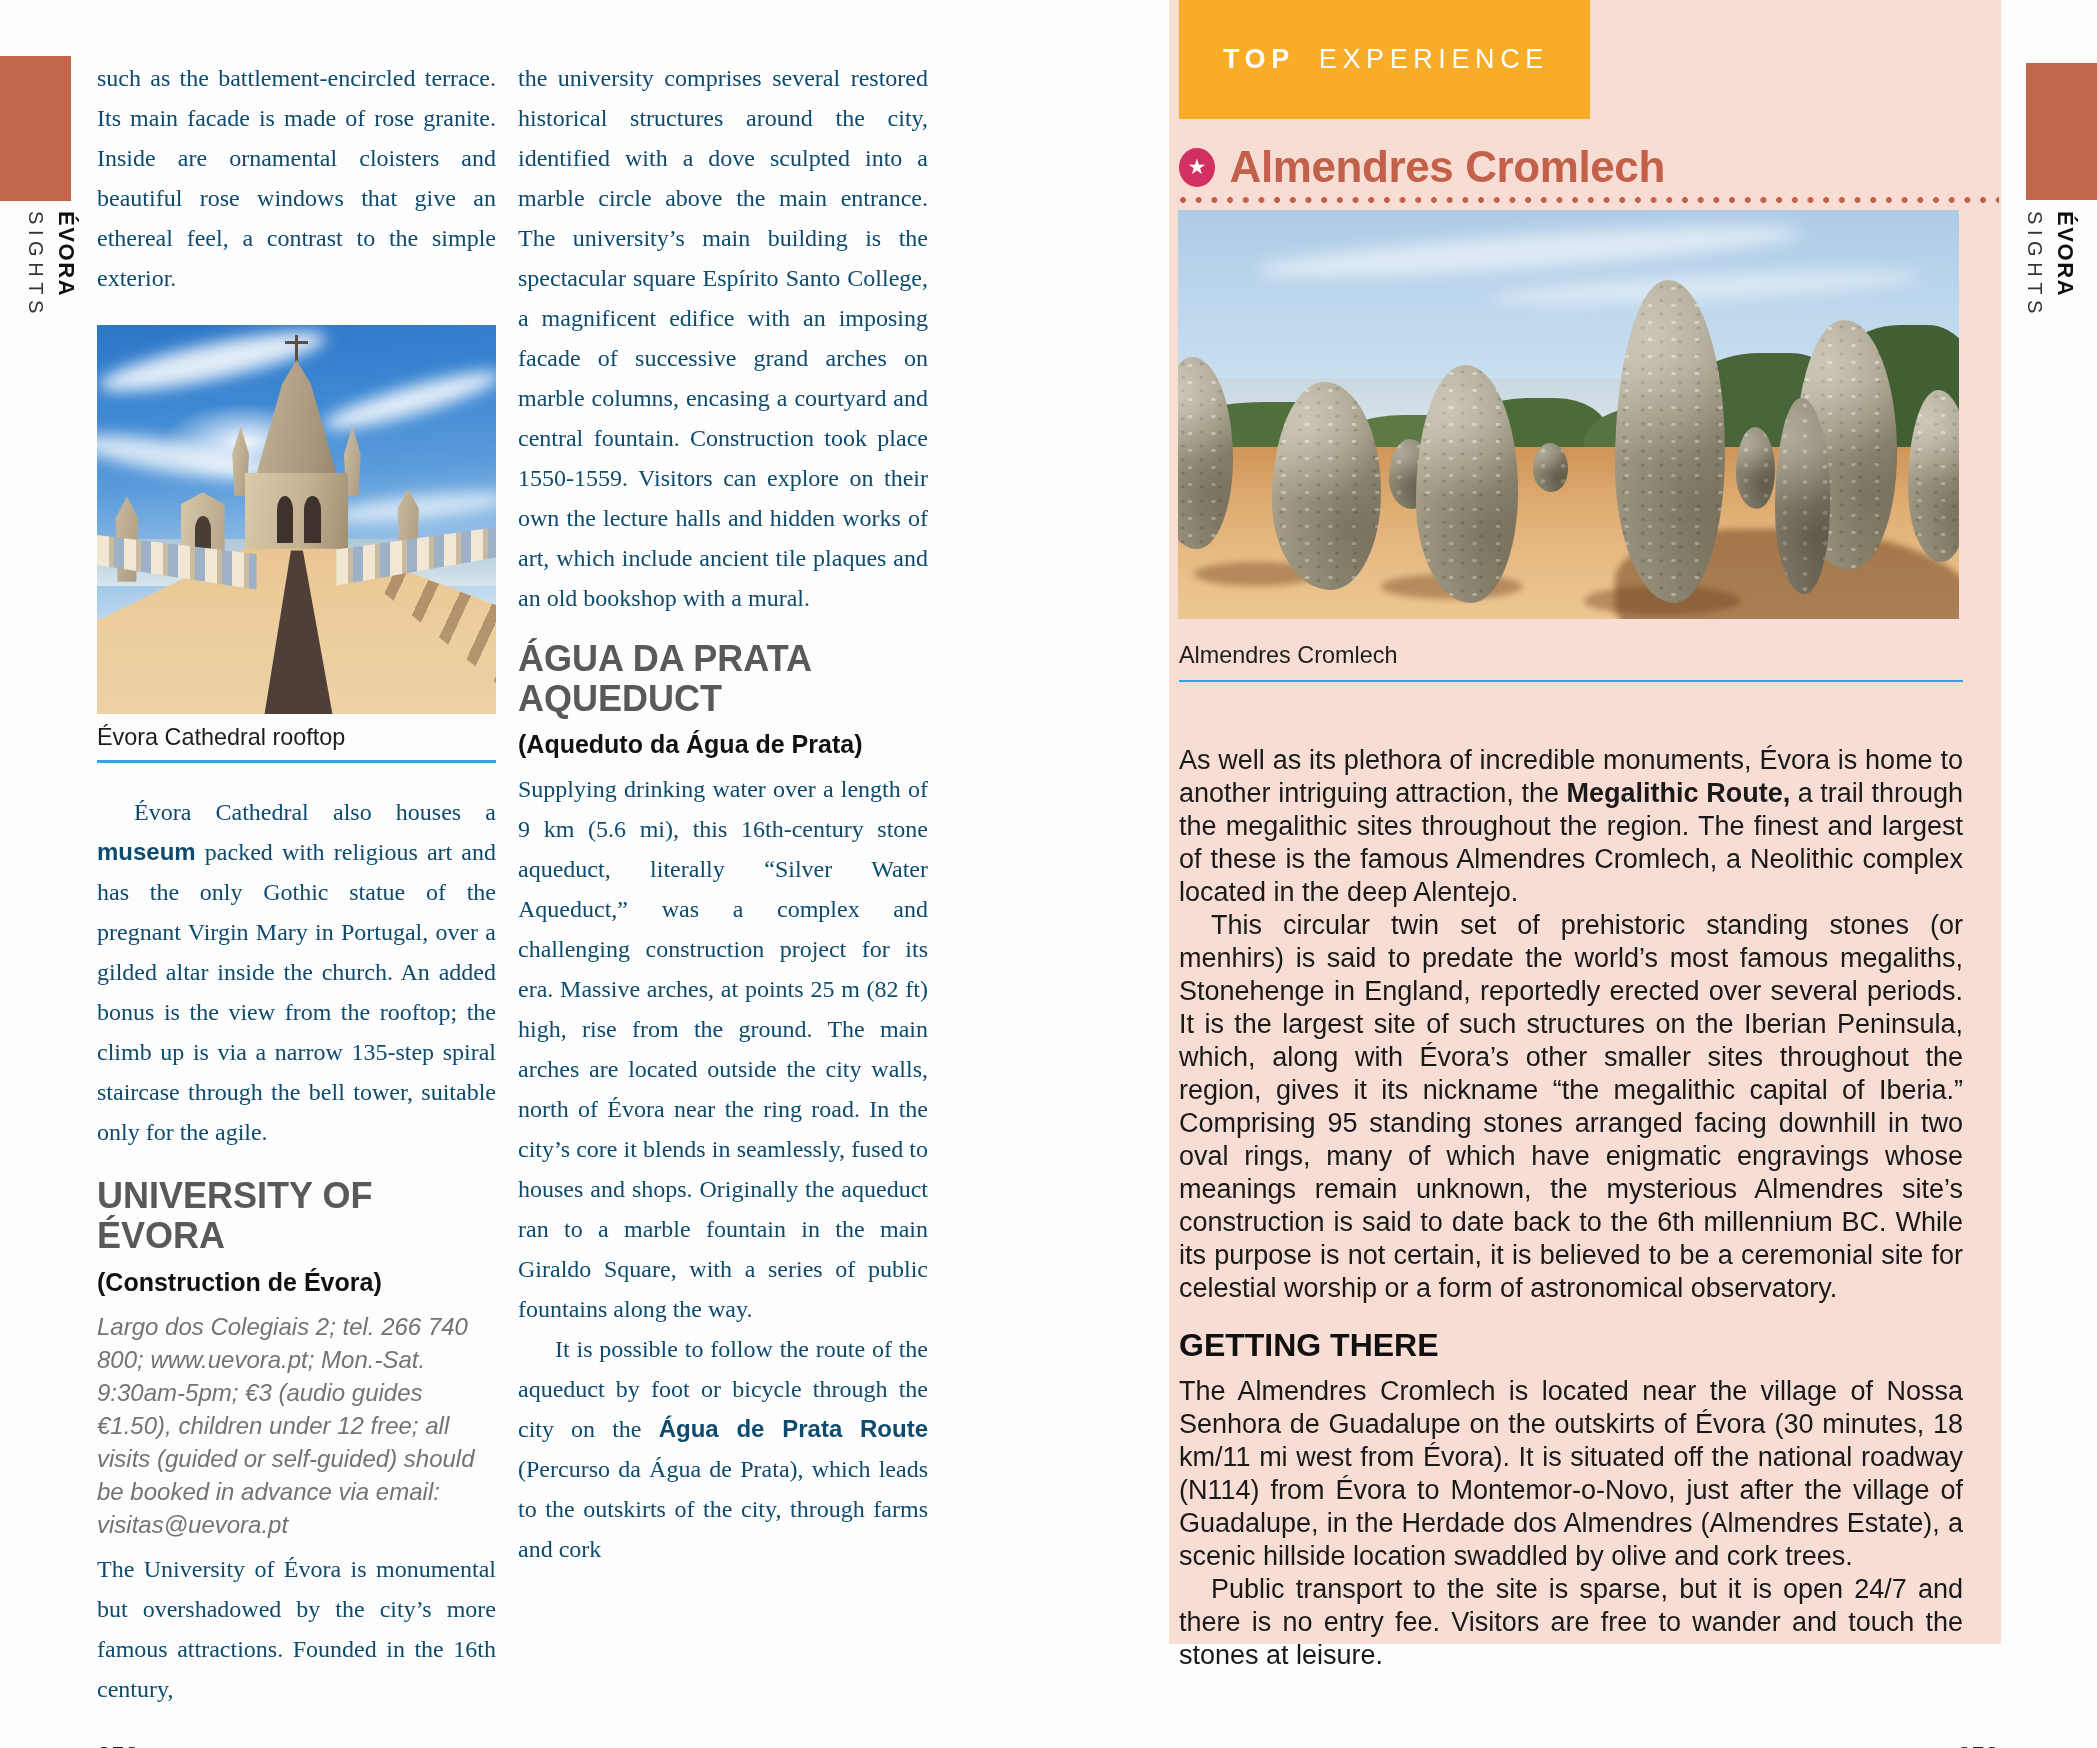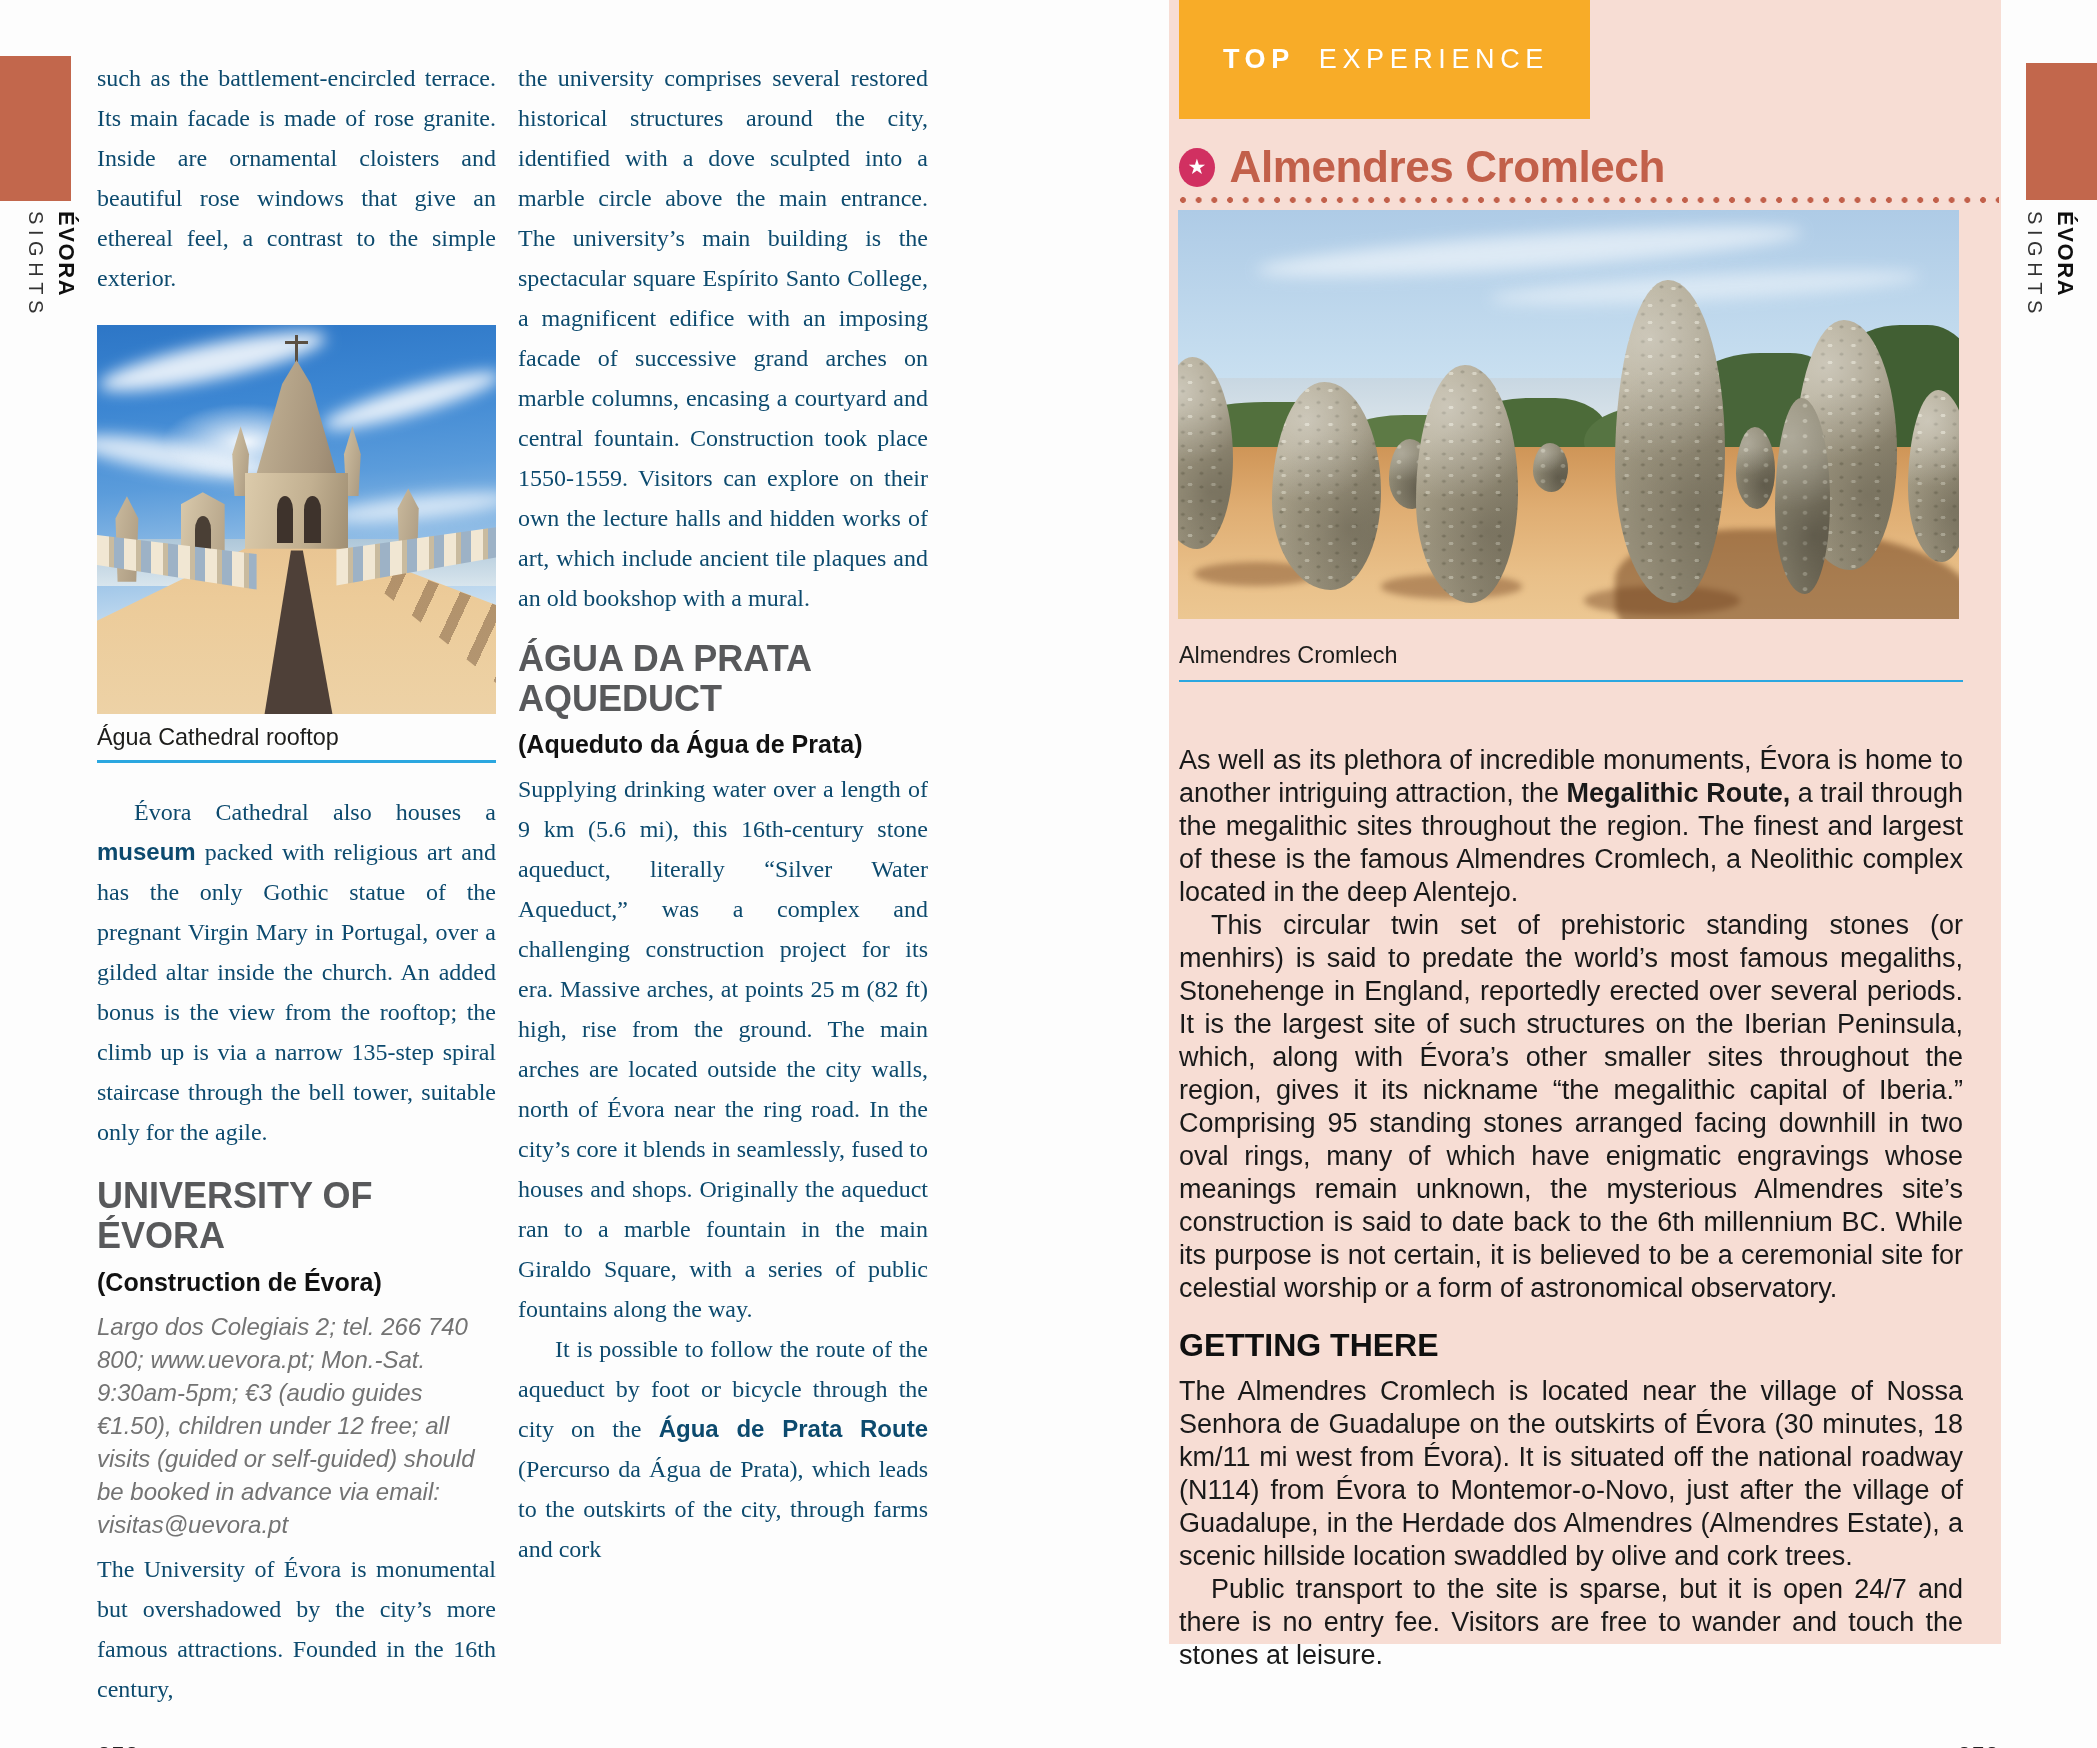--- a/index.html
+++ b/index.html
@@ -152,21 +152,21 @@
     <div class="tower-win" style="left:45%;top:44%;"></div>
     <div class="tower-win" style="left:52%;top:44%;"></div>
     <div class="layer p1-floor"></div>
     <div class="layer p1-shadows"></div>
     <div class="layer p1-stripe"></div>
     <div class="parapet parapet-l"></div>
     <div class="parapet parapet-r"></div>
   </div>
 
   <div class="col" style="left:97px;top:714px;width:399px;">
-    <div class="caption blue-rule">Água Cathedral rooftop</div>
+    <div class="caption blue-rule">Évora Cathedral rooftop</div>
     <p class="serif indent" style="margin:29px 0 0 0;"><span>Évora Cathedral also houses a </span><span class="sans-b">museum</span><span> packed with religious art and has the only Gothic statue of the pregnant Virgin Mary in Portugal, over a gilded altar inside the church. An added bonus is the view from the rooftop; the climb up is via a narrow 135-step spiral staircase through the bell tower, suitable only for the agile.</span></p>
     <h2 class="gray-head" style="width:70%;">UNIVERSITY OF ÉVORA</h2>
     <div class="subhead">(Construction de Évora)</div>
     <p class="info">Largo dos Colegiais 2; tel. 266 740 800; www.uevora.pt; Mon.-Sat. 9:30am-5pm; €3 (audio guides €1.50), children under 12 free; all visits (guided or self-guided) should be booked in advance via email: visitas@uevora.pt</p>
     <p class="serif" style="margin:8px 0 0 0;">The University of Évora is monumental but overshadowed by the city’s more famous attractions. Founded in the 16th century,</p>
   </div>
 
   <div class="col col2">
     <p class="serif m0">the university comprises several restored historical structures around the city, identified with a dove sculpted into a marble circle above the main entrance. The university’s main building is the spectacular square Espírito Santo College, a magnificent edifice with an imposing facade of successive grand arches on marble columns, encasing a courtyard and central fountain. Construction took place 1550-1559. Visitors can explore on their own the lecture halls and hidden works of art, which include ancient tile plaques and an old bookshop with a mural.</p>
     <h2 class="gray-head" style="margin-top:21px;width:85%;">ÁGUA DA PRATA AQUEDUCT</h2>

